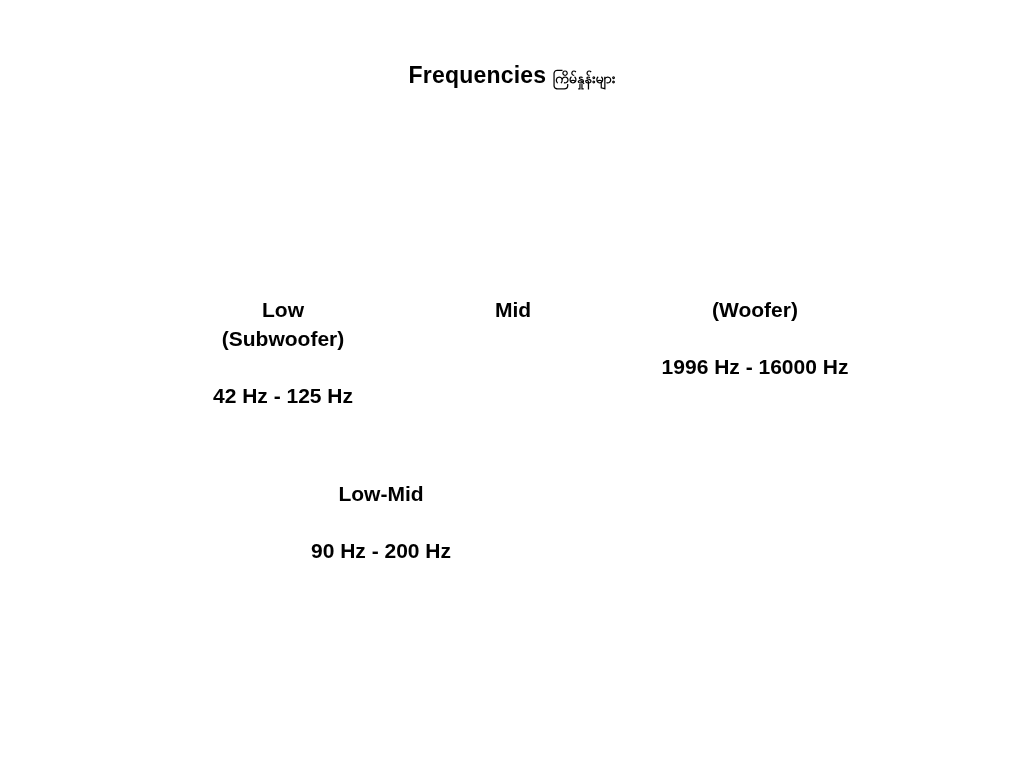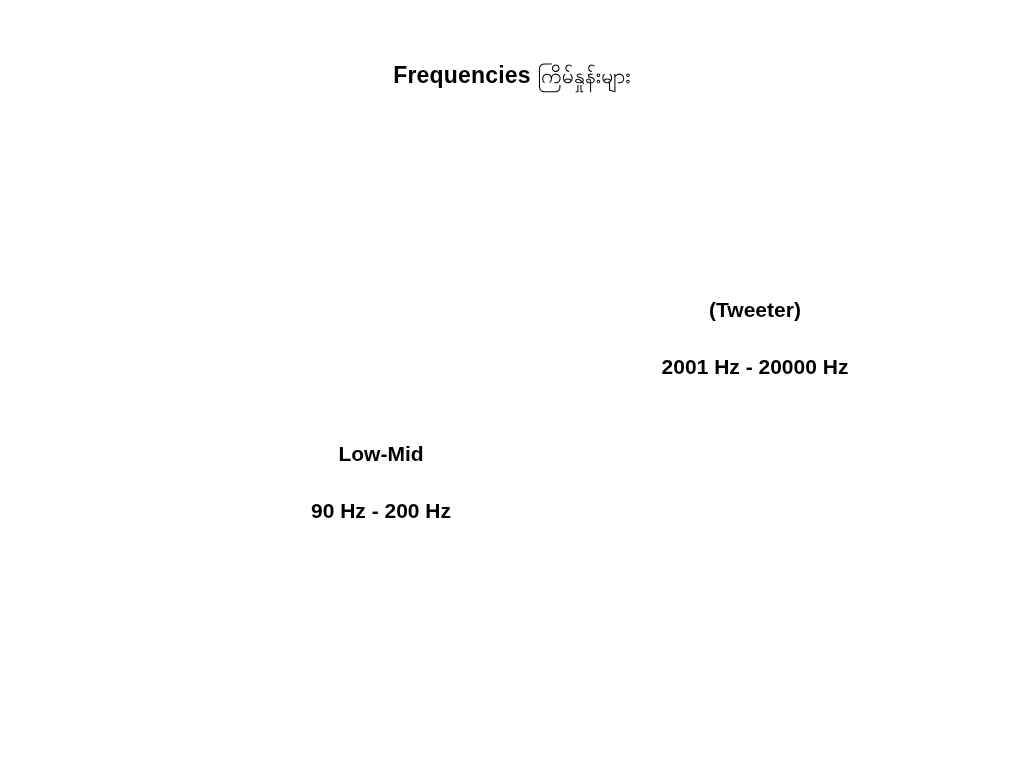--- a/index.html
+++ b/index.html
@@ -28,22 +28,22 @@
     top: 62px;
     width: 1024px;
     text-align: center;
     font-size: 23px;
     font-weight: bold;
     letter-spacing: 0.2px;
     white-space: nowrap;
   }
   .title .mm {
     font-family: "DejaVu Sans", sans-serif;
-    font-weight: normal;
-    font-size: 21px;
+    font-weight: bold;
+    font-size: 14px;
   }
   .band {
     position: absolute;
     text-align: center;
     font-size: 21px;
     font-weight: bold;
     line-height: 29px;
   }
   .band .name {
     display: block;
@@ -66,41 +66,47 @@
     top: 295px;
     width: 246px;
   }
   #band-high {
     left: 632px;
     top: 295px;
     width: 246px;
   }
   #band-lowmid {
     left: 258px;
-    top: 439px;
+    top: 479px;
     width: 246px;
   }
 </style>
 </head>
 <body>
 
 <div class="slide">
 
   <div class="title">
     <span>Frequencies</span>
     <span class="mm">ကြိမ်နှုန်းများ</span>
   </div>
 
+  <div class="band" id="band-low">
+    <span class="name">Low</span>
+    <span class="device">(Subwoofer)</span>
+    <span class="range">42 Hz - 125 Hz</span>
+  </div>
 
   <div class="band" id="band-mid">
+    <span class="name">Mid</span>
   </div>
 
   <div class="band" id="band-high">
-    <span class="device">(Tweeter)</span>
-    <span class="range">2001 Hz - 20000 Hz</span>
+    <span class="device">(Woofer)</span>
+    <span class="range">1996 Hz - 16000 Hz</span>
   </div>
 
   <div class="band" id="band-lowmid">
     <span class="name">Low-Mid</span>
     <span class="range">90 Hz - 200 Hz</span>
   </div>
 
 </div>
 
 </body></html>

